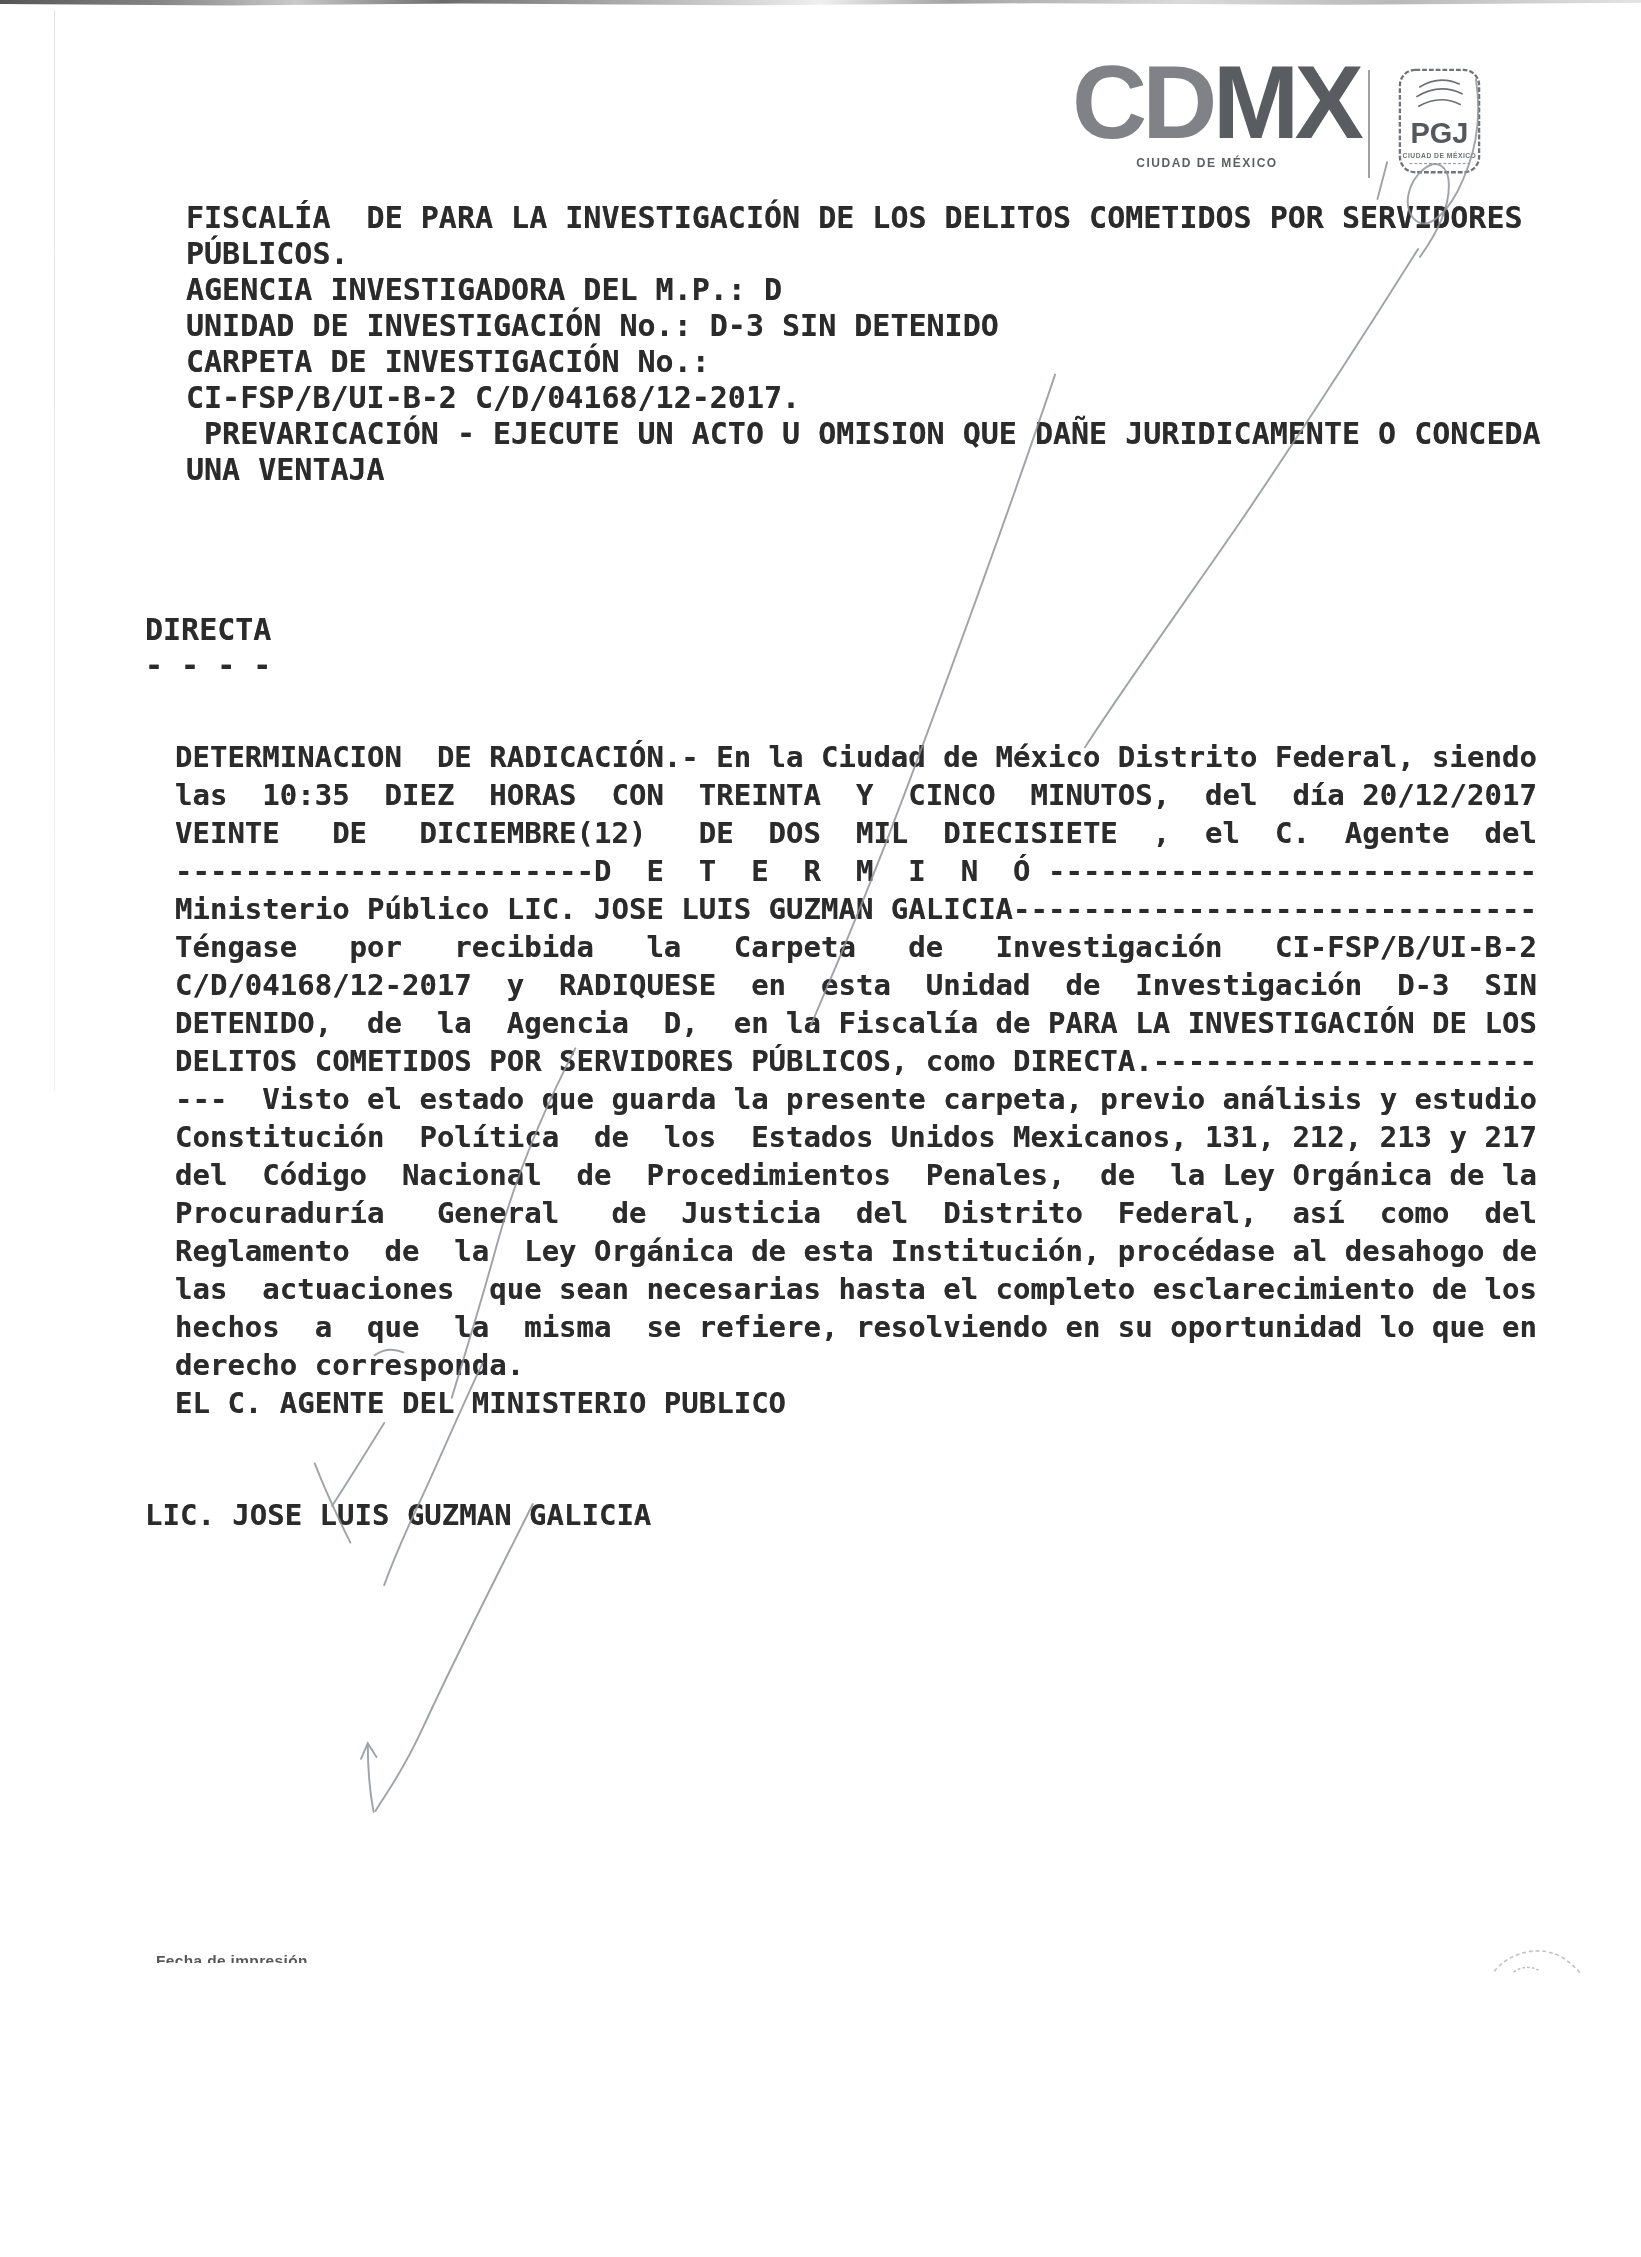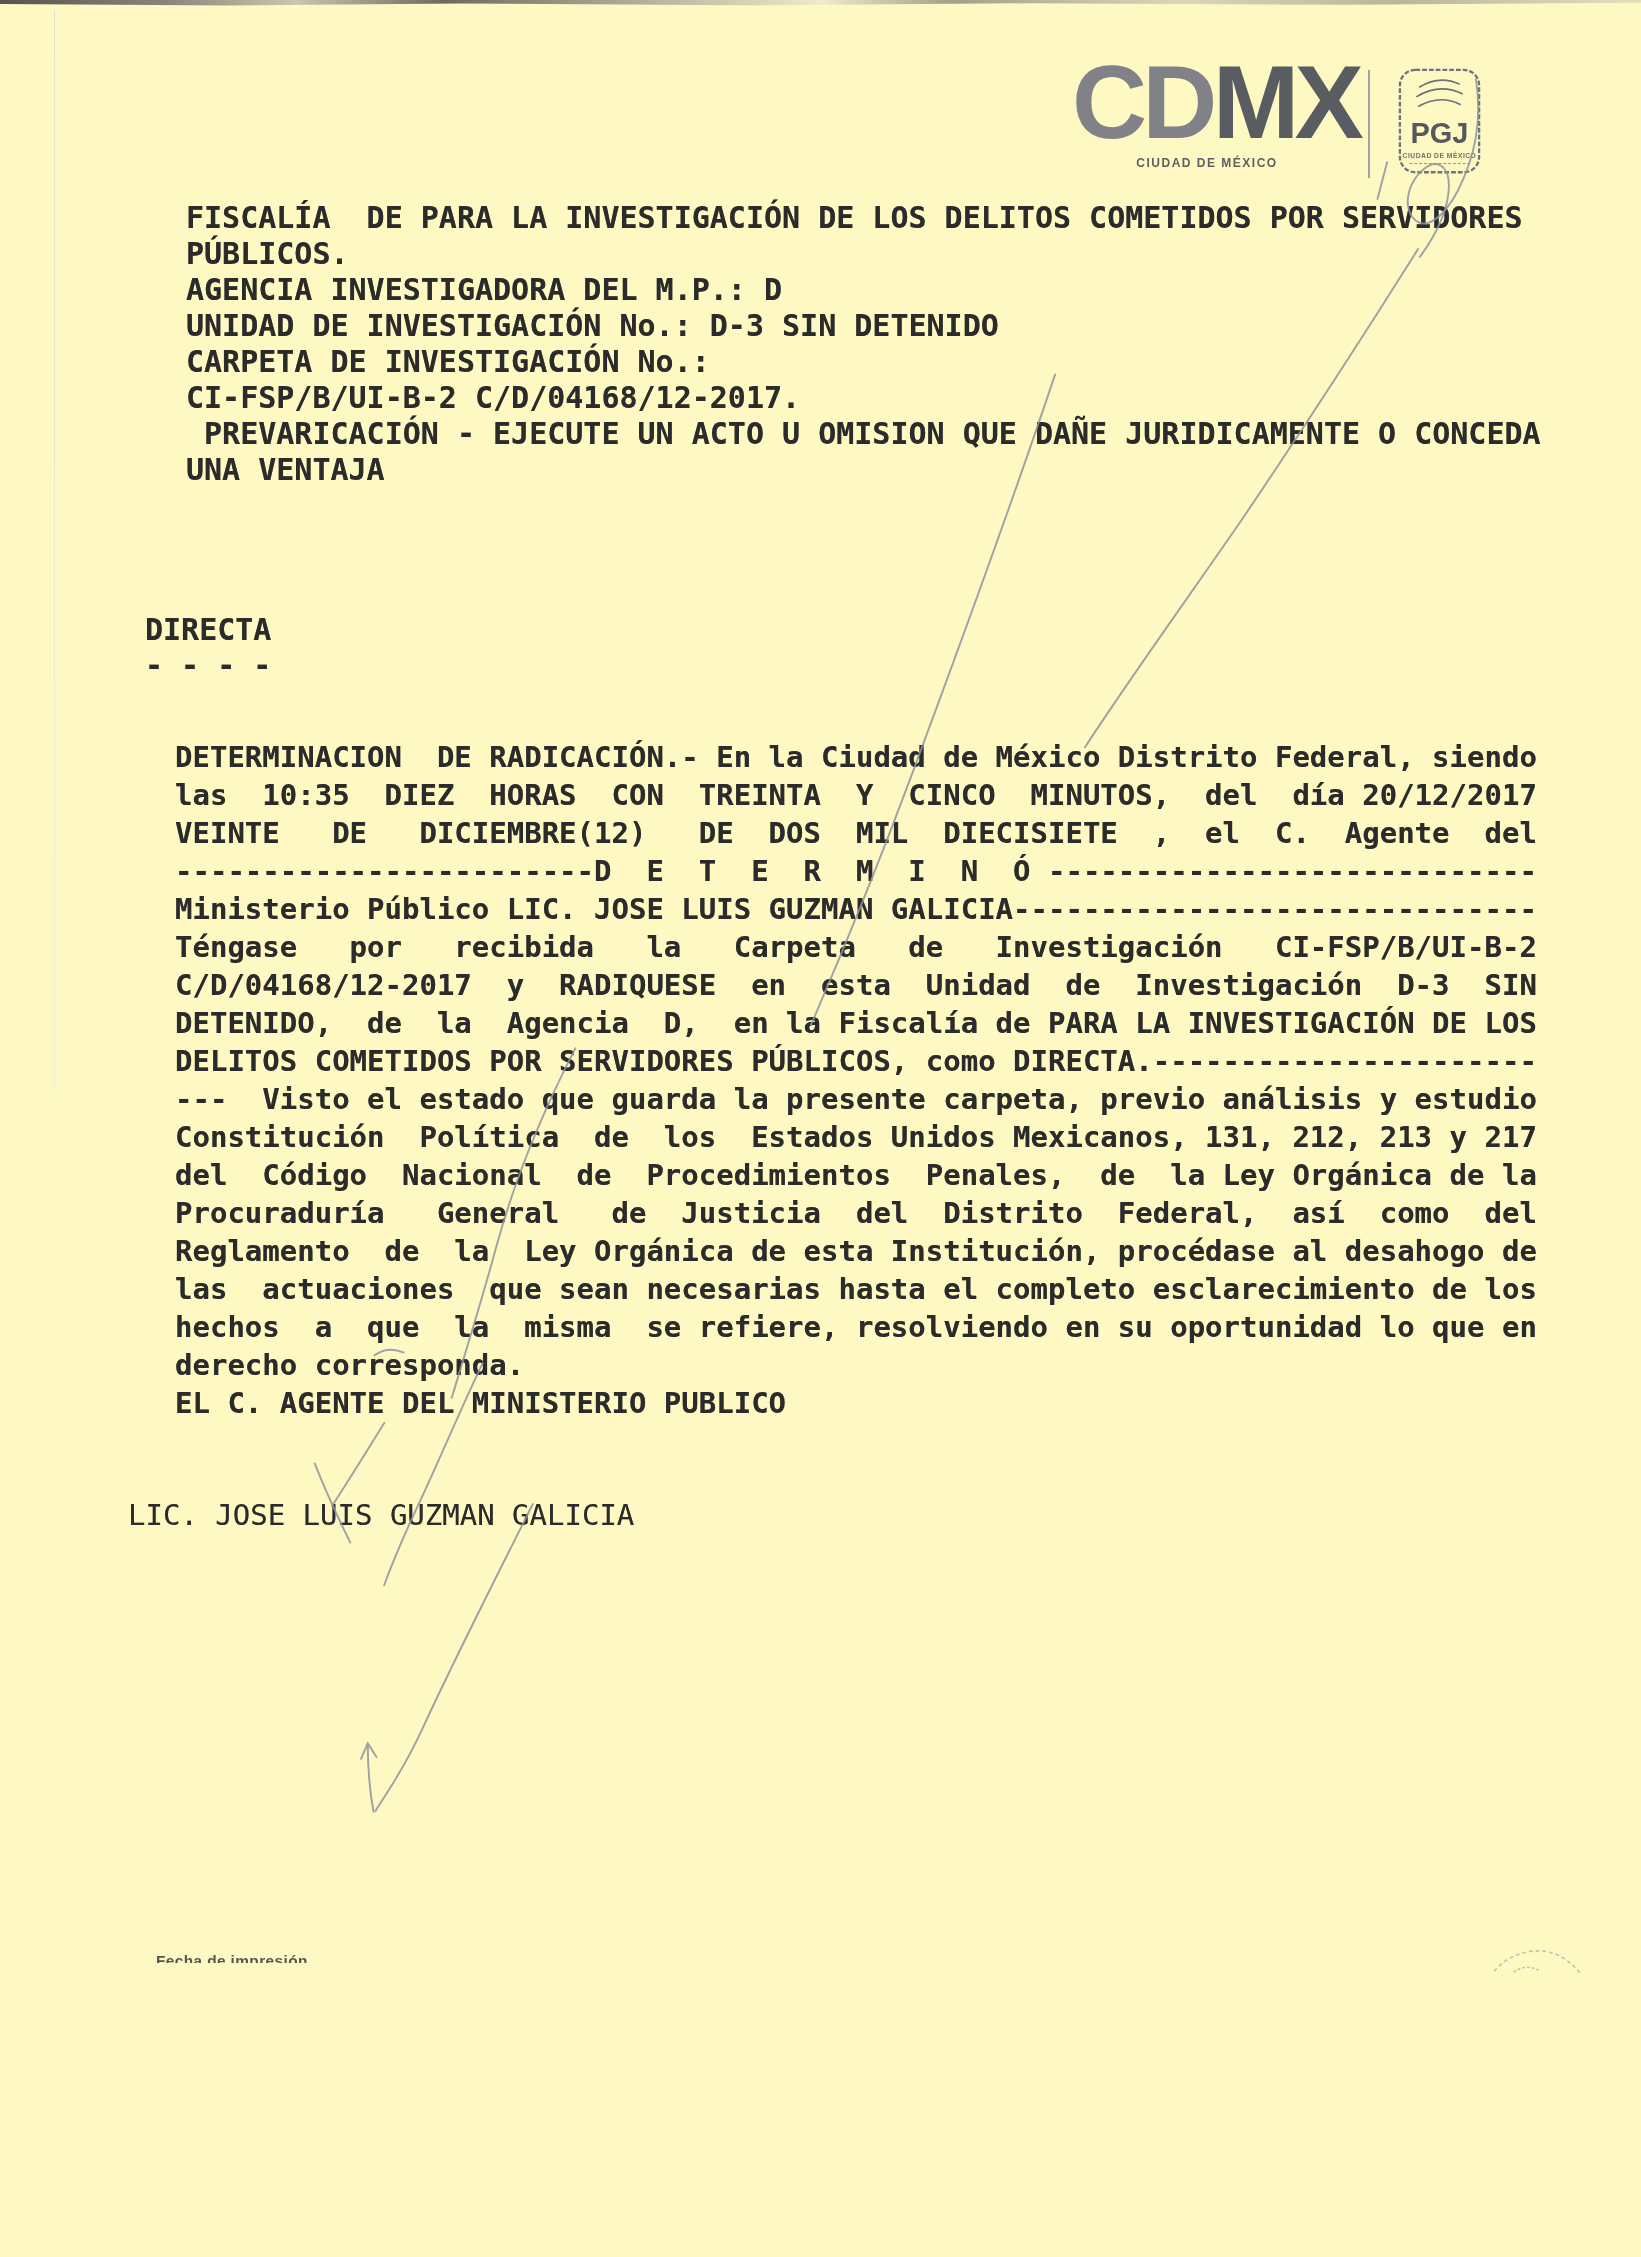--- a/index.html
+++ b/index.html
@@ -1,19 +1,19 @@
 <!DOCTYPE html>
 <html><head>
 <meta charset="utf-8">
 <style>
   html,body{margin:0;padding:0;background:#e8e8e8;}
   .page{
     position:relative;
     width:1641px;height:2257px;
-    background:#fef9c3;
+    background:#ffffff;
     overflow:hidden;
     font-family:"DejaVu Sans Mono", monospace;
   }
   .abs{position:absolute;}
 
   
   .scan-edge-top{
     position:absolute;top:0;left:0;width:100%;height:6.8px;
     background:linear-gradient(90deg,
       rgba(55,55,55,.85) 0%, rgba(95,95,95,.75) 10%, rgba(150,150,150,.5) 18%,
@@ -44,21 +44,21 @@
     left:1368px;top:70px;width:1.9px;height:108px;background:#a0a2a6;
   }
   .pgj-badge{left:1396px;top:66px;}
 
   
   .typew{color:#2b2b2b;text-shadow:0 0 0.5px rgba(40,40,40,.55);}
   .line{white-space:pre;}
   .header-block{left:145px;top:200px;font-size:30px;line-height:36px;font-weight:700;margin-left:41px;}
   .directa-block{left:145px;top:612px;font-size:30px;line-height:36px;font-weight:700;}
   .body-block{left:145px;top:738px;font-size:29px;line-height:38px;font-weight:600;margin-left:30px;}
-  .sig-block{left:128px;top:1496px;font-size:29px;line-height:38px;font-weight:400;}
+  .sig-block{left:145px;top:1496px;font-size:29px;line-height:38px;font-weight:700;}
 
   
   .footer-partial{
     left:156px;top:1951px;height:11.6px;overflow:hidden;opacity:.85;
   }
   .footer-partial span{
     font-family:"Liberation Sans", sans-serif;
     font-size:15.4px;font-weight:700;color:#3a3a3a;letter-spacing:0.4px;
     filter:blur(0.3px);
     margin-top:36px;

